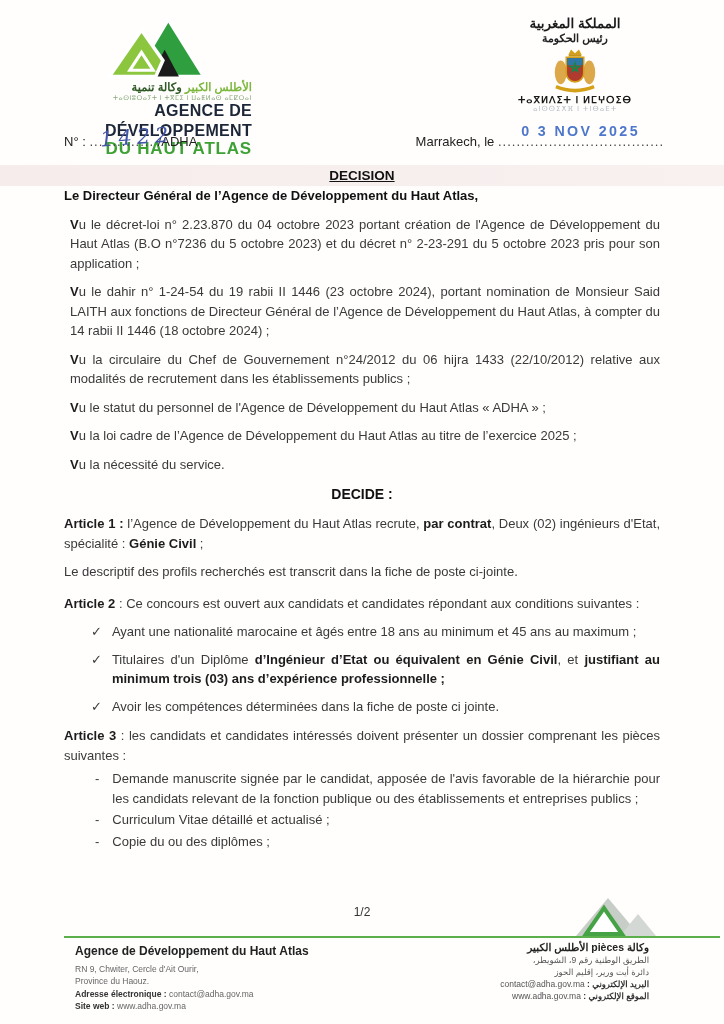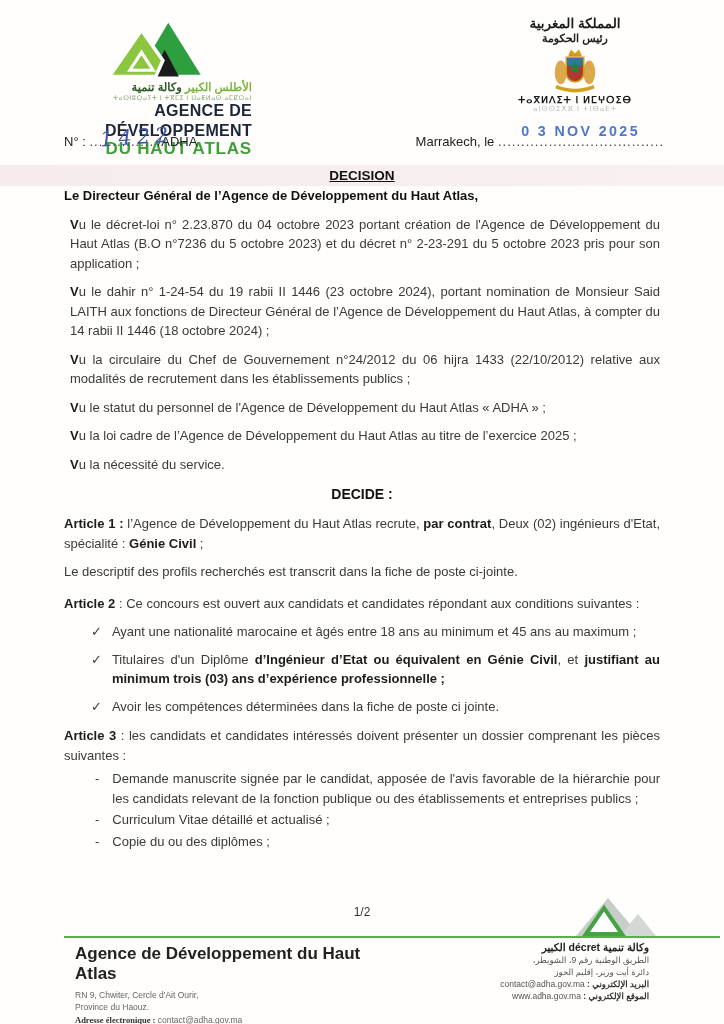--- a/index.html
+++ b/index.html
@@ -59,23 +59,23 @@
   .check-text { text-align:justify; }
   .dash-row { display:flex; gap:13px; margin:0 0 2px 31px; font-size:13px; line-height:1.5; }
   .dash { flex:0 0 auto; }
   .dash-text { text-align:justify; }
 
   
   .page-number { position:absolute; top:905px; left:0; right:0; text-align:center; font-size:12px; color:#333; }
   .footer-line { position:absolute; top:936px; left:64px; right:4px; height:2px; background:#5bb04b; }
   .watermark { position:absolute; top:892px; right:66px; }
   .footer-left { position:absolute; top:944px; left:75px; width:300px; }
-  .footer-left-title { font-size:17px; font-weight:bold; color:#222; margin-bottom:5px; }
+  .footer-left-title { font-size:12px; font-weight:bold; color:#222; margin-bottom:5px; }
   .footer-left-line { font-size:8.5px; color:#666; line-height:1.45; }
-  .footer-left-line .lbl { font-weight:bold; color:#333;font-family:Liberation Serif, serif; }
+  .footer-left-line .lbl { font-weight:bold; color:#333; }
   .footer-right { position:absolute; top:941px; right:75px; width:270px; text-align:right; direction:rtl; }
   .footer-right-title { font-size:10.5px; font-weight:bold; color:#222; margin-bottom:2px; }
   .footer-right-line { font-size:8.5px; color:#555; line-height:1.4; }
   .footer-right-line .lbl { font-weight:bold; color:#333; }
   .latin { direction:ltr; unicode-bidi:embed; }
 </style>
 </head>
 <body>
 
 <div class="page">
@@ -183,20 +183,20 @@
 
   <div class="footer-left">
     <div class="footer-left-title">Agence de Développement  du Haut Atlas</div>
     <div class="footer-left-line">RN 9, Chwiter, Cercle d'Ait Ourir,</div>
     <div class="footer-left-line">Province du Haouz.</div>
     <div class="footer-left-line"><span class="lbl">Adresse électronique :</span><span> contact@adha.gov.ma</span></div>
     <div class="footer-left-line"><span class="lbl">Site web :</span><span> www.adha.gov.ma</span></div>
   </div>
 
   <div class="footer-right">
-    <div class="footer-right-title">وكالة تنمية décret الكبير</div>
+    <div class="footer-right-title">وكالة pièces الأطلس الكبير</div>
     <div class="footer-right-line">الطريق الوطنية رقم 9، الشويطر،</div>
     <div class="footer-right-line">دائرة أيت ورير، إقليم الحوز</div>
     <div class="footer-right-line"><span class="lbl">البريد الإلكتروني :</span> <span class="latin">contact@adha.gov.ma</span></div>
     <div class="footer-right-line"><span class="lbl">الموقع الإلكتروني :</span> <span class="latin">www.adha.gov.ma</span></div>
   </div>
 
 </div>
 
 </body></html>

